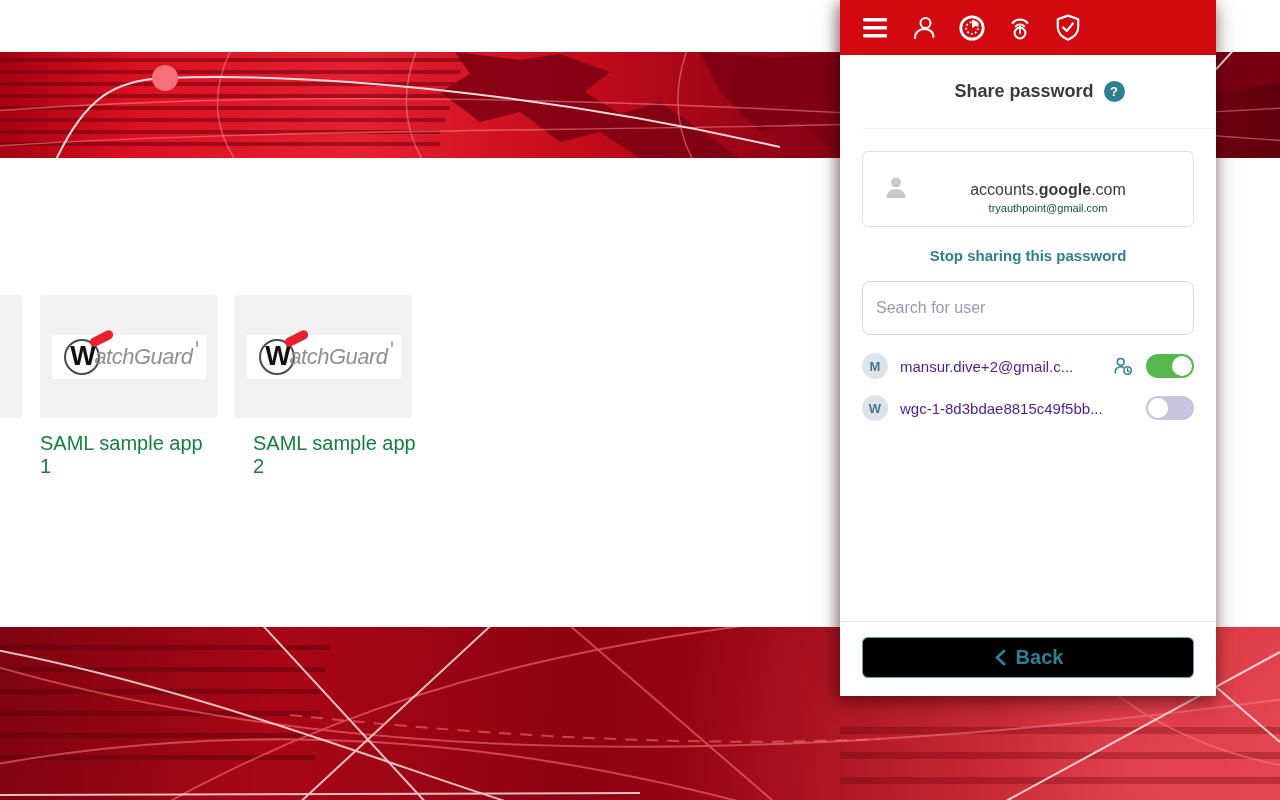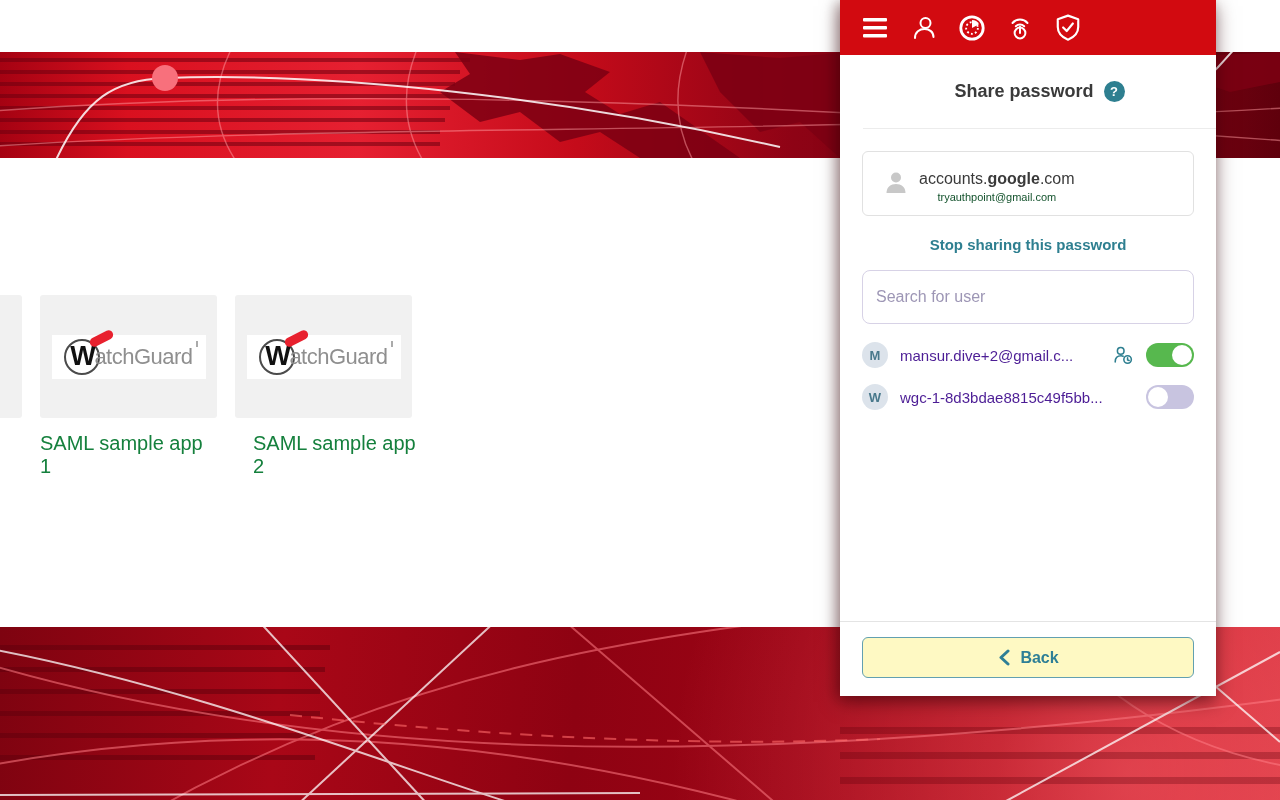--- a/index.html
+++ b/index.html
@@ -36,21 +36,21 @@
   }
   .label-1 { left:40px; } .label-2 { left:253px; }
 
   .logo-band { width:154px; height:44px; background:#fff; display:flex; align-items:center; justify-content:center; }
   .wg-logo { position:relative; display:flex; align-items:center; }
   .wg-circle {
     width:36px; height:36px; border:2px solid #4b4b4b; border-radius:50%;
     display:flex; align-items:center; justify-content:center; flex:none;
     font-weight:bold; font-size:27px; color:#101010; background:#fff; letter-spacing:-1px;
   }
-  .wg-rest { font-size:22px; color:#8f8f8f; margin-left:-6px; letter-spacing:-.5px; }
+  .wg-rest { font-size:22px; color:#8f8f8f; margin-left:-6px; letter-spacing:-.5px;font-style:italic; }
   .wg-swoosh {
     position:absolute; top:-5px; left:25px; width:25px; height:9px;
     background:#e8212e; border-radius:5px; transform:rotate(-27deg);
   }
   .wg-tm { position:absolute; right:-5px; top:2px; width:2px; height:6px; background:#aaa; }
 
   
   .popup {
     position:absolute; left:840px; top:0; width:376px; height:696px;
     background:#fff; box-shadow:0 6px 18px rgba(50,0,8,.5), -4px 2px 12px rgba(50,0,8,.25);
@@ -69,21 +69,21 @@
   .title { font-size:18px; font-weight:600; color:#3a3a3a; }
   .help-dot {
     width:21px; height:21px; border-radius:50%; background:#2e7f90; color:#fff;
     font-size:13px; font-weight:bold; display:flex; align-items:center; justify-content:center; cursor:pointer;
   }
 
   .popup-body { padding:22px 22px 0 22px; flex:1; display:flex; flex-direction:column; }
 
   .account-card {
     position:relative; border:1px solid #e1e1e1; border-radius:6px;
-    min-height:58px; display:flex; align-items:center; padding:15px 16px 9px 56px;
+    min-height:58px; display:flex; align-items:center; justify-content:center; padding:26px 16px 9px 56px;
   }
   .account-avatar { position:absolute; left:18px; top:50%; transform:translateY(-50%); }
   .account-lines { text-align:center; line-height:1.45; }
   .account-domain { font-size:16px; color:#3a3a3a; }
   .account-domain b { font-weight:700; }
   .account-email { font-size:11px; color:#14532d; }
 
   .stop-link {
     margin-top:20px; text-align:center; font-size:15px; font-weight:600;
     color:#2e7f90; cursor:pointer;
@@ -107,22 +107,22 @@
   .pend { width:22px; height:22px; flex:none; display:flex; align-items:center; justify-content:center; }
   .toggle { position:relative; width:48px; height:24px; border-radius:12px; flex:none; cursor:pointer; }
   .toggle-on  { background:#57b84e; }
   .toggle-off { background:#c8c4e0; }
   .knob { position:absolute; top:2px; width:20px; height:20px; border-radius:50%; background:#fff; }
   .toggle-on  .knob { right:2px; }
   .toggle-off .knob { left:2px; }
 
   .popup-footer { flex:none; border-top:1px solid #e4e4e4; padding:15px 22px 18px 22px; }
   .back-btn {
-    width:100%; height:41px; background:#fef9c3; border:1px solid #62a0b0; border-radius:6px;
-    color:#2e7f96; font-size:16px; font-weight:bold; cursor:pointer;
+    width:100%; height:41px; background:#000000; border:1px solid #62a0b0; border-radius:6px;
+    color:#2e7f96; font-size:20px; font-weight:bold; cursor:pointer;
     display:flex; align-items:center; justify-content:center; gap:8px;
     font-family:"Liberation Sans", sans-serif;
   }
 </style>
 </head>
 <body>
 
 <div class="banner-top">
   <svg width="1280" height="106" viewBox="0 0 1280 106" preserveAspectRatio="none">
     <g fill="#6e0010" opacity="0.55">

